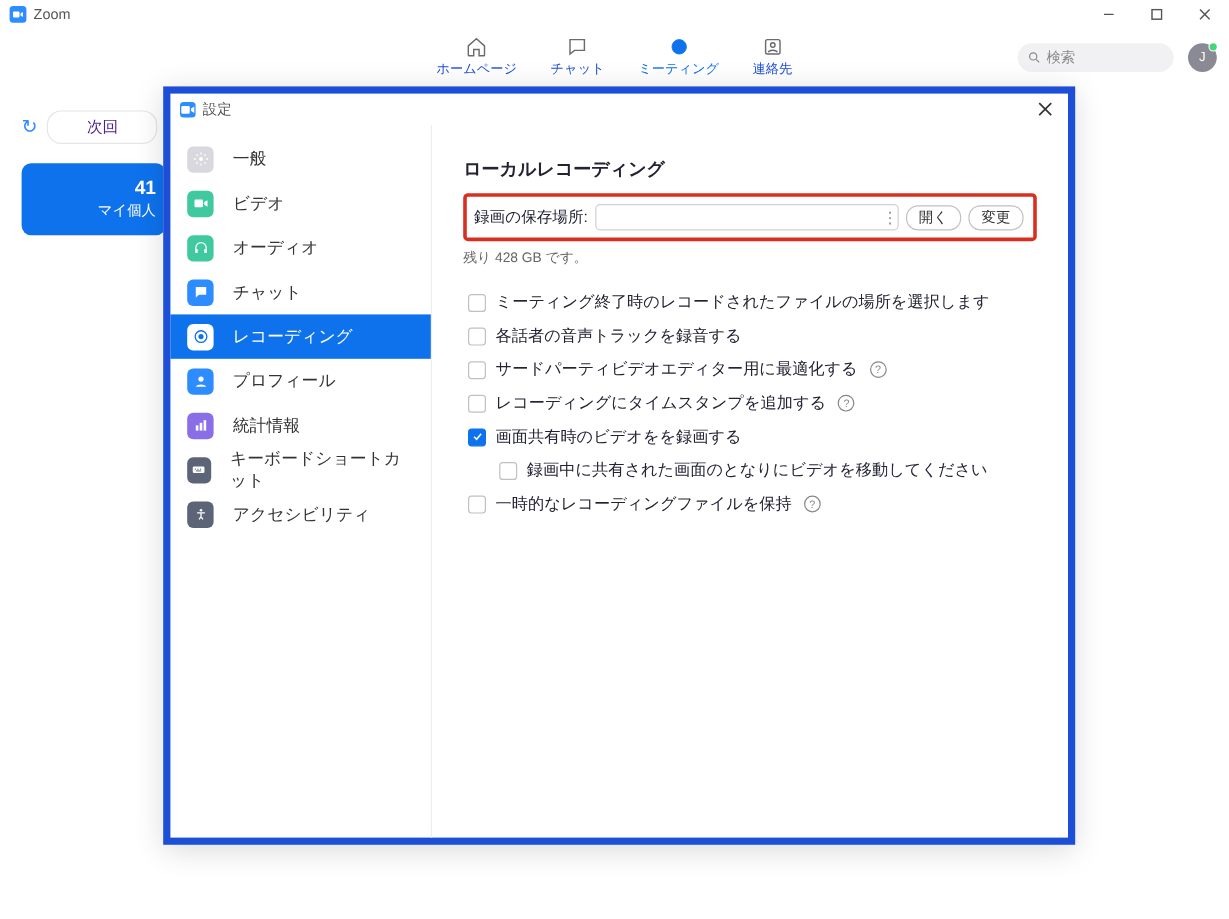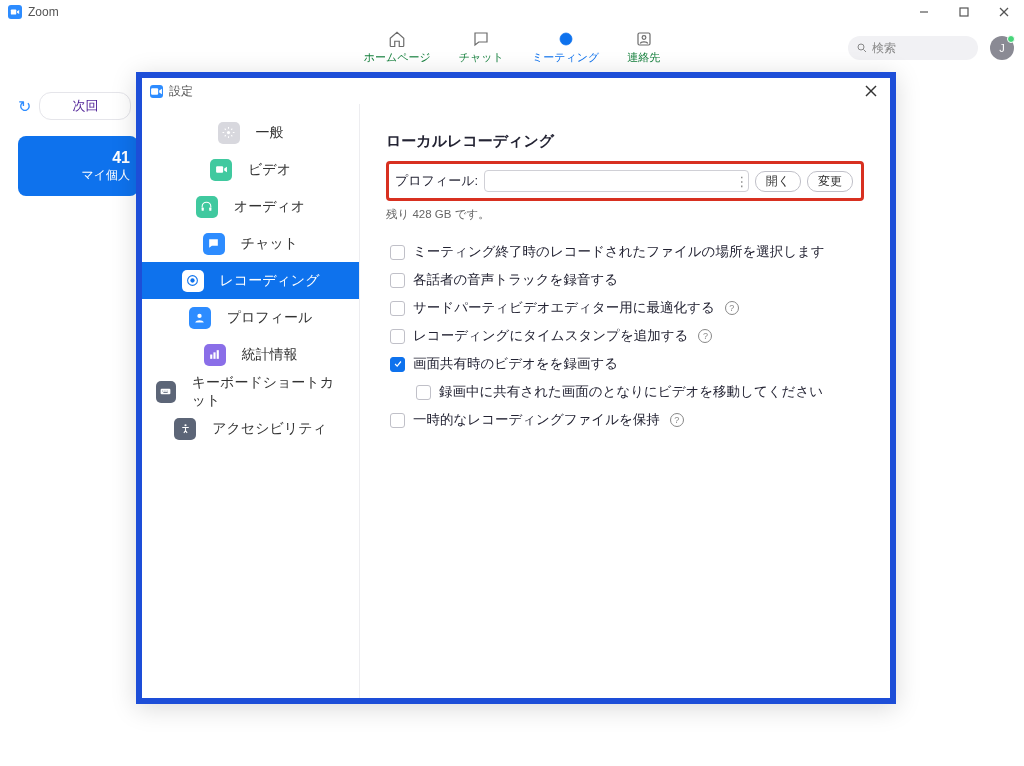--- a/index.html
+++ b/index.html
@@ -9,21 +9,21 @@
   .titlebar { height: 24px; display: flex; align-items: center; padding: 0 8px; background: #fff; }
   .titlebar .app-icon { width: 14px; height: 14px; background: #2D8CFF; border-radius: 3px; display: flex; align-items: center; justify-content: center; margin-right: 6px; }
   .titlebar .app-icon svg { width: 10px; height: 10px; }
   .titlebar .title { font-size: 12px; color: #555; }
   .win-controls { position: absolute; right: 0; top: 0; height: 24px; display: flex; }
   .win-btn { width: 40px; height: 24px; display: flex; align-items: center; justify-content: center; color: #555; }
 
   
   .main-header { height: 46px; display: flex; align-items: center; justify-content: center; position: relative; background: #fff; }
   .nav-tabs { display: flex; gap: 28px; }
-  .nav-tab { display: flex; flex-direction: column; align-items: center; gap: 1px; cursor: pointer; color: #15803d; }
+  .nav-tab { display: flex; flex-direction: column; align-items: center; gap: 1px; cursor: pointer; color: #1d4ed8; }
   .nav-tab.active { color: #0E72ED; }
   .nav-tab .icon { width: 20px; height: 20px; display: flex; align-items: center; justify-content: center; }
   .nav-tab .label { font-size: 11px; }
   .nav-tab.active .icon svg circle, .nav-tab.active .icon svg rect, .nav-tab.active .icon svg path { fill: #0E72ED; stroke: #0E72ED; }
   .search-box { position: absolute; right: 46px; top: 12px; width: 130px; height: 24px; background: #f1f1f4; border-radius: 12px; display: flex; align-items: center; padding: 0 8px; gap: 4px; color: #888; }
   .search-box svg { width: 12px; height: 12px; }
   .avatar { position: absolute; right: 10px; top: 12px; width: 24px; height: 24px; border-radius: 50%; background: #8a8a94; color: #fff; display: flex; align-items: center; justify-content: center; font-size: 11px; }
   .avatar .presence { position: absolute; top: -1px; right: -1px; width: 8px; height: 8px; background: #46d579; border-radius: 50%; border: 1.5px solid #fff; }
 
   
@@ -38,21 +38,21 @@
   .dialog { position: absolute; left: 136px; top: 72px; width: 760px; height: 632px; background: #fff; border: 6px solid #1d4ed8; box-shadow: 0 4px 24px rgba(0,0,0,0.15); }
   .dialog-titlebar { height: 26px; display: flex; align-items: center; padding: 0 8px; border-bottom: 0; }
   .dialog-titlebar .app-icon { width: 13px; height: 13px; background: #2D8CFF; border-radius: 3px; display: flex; align-items: center; justify-content: center; margin-right: 6px; }
   .dialog-titlebar .title { font-size: 12px; color: #555; }
   .dialog-close { position: absolute; right: 0; top: 0; width: 38px; height: 26px; display: flex; align-items: center; justify-content: center; color: #555; }
 
   .dialog-body { display: flex; height: calc(100% - 26px); }
 
   
   .sidebar { width: 218px; border-right: 1px solid #ededf0; padding-top: 10px; }
-  .sidebar-item { height: 37px; display: flex; align-items: center; padding: 0 14px; gap: 16px; cursor: pointer; color: #333; font-size: 14px; justify-content: center; }
+  .sidebar-item { height: 37px; display: flex; align-items: center; padding: 0 14px; gap: 16px; cursor: pointer; color: #333; font-size: 14px; }
   .sidebar-item .s-icon { width: 22px; height: 22px; border-radius: 5px; display: flex; align-items: center; justify-content: center; }
   .sidebar-item.active { background: #0E72ED; color: #fff; }
 
   
   .panel { flex: 1; padding: 28px 26px 0 26px; }
   .panel h3 { font-size: 15px; font-weight: 600; margin-bottom: 10px; }
   .highlight-box { border: 3px solid #d83020; border-radius: 4px; padding: 6px 8px 6px 6px; display: flex; align-items: center; gap: 6px; margin-bottom: 6px; }
   .highlight-box .lbl { font-size: 13px; white-space: nowrap; }
   .highlight-box .field { flex: 1; border: 1px solid #d0d0d6; border-radius: 4px; height: 22px; background: #fff; position: relative; }
   .highlight-box .field .spin { position: absolute; right: 1px; top: 1px; width: 10px; height: 18px; color: #888; display: flex; align-items: center; justify-content: center; }
@@ -266,21 +266,21 @@
             </svg>
           </span>
         <span>アクセシビリティ</span>
       </div>
     </div>
 
     <div class="panel">
       <h3>ローカルレコーディング</h3>
 
       <div class="highlight-box">
-        <span class="lbl">プロフィール:</span>
+        <span class="lbl">録画の保存場所:</span>
         <span class="field">
           <span class="spin">⋮</span>
         </span>
         <span class="btn-small">開く</span>
         <span class="btn-small">変更</span>
       </div>
       <div class="remaining">残り 428 GB です。</div>
 
       <div id="options">
           <div class="opt">

